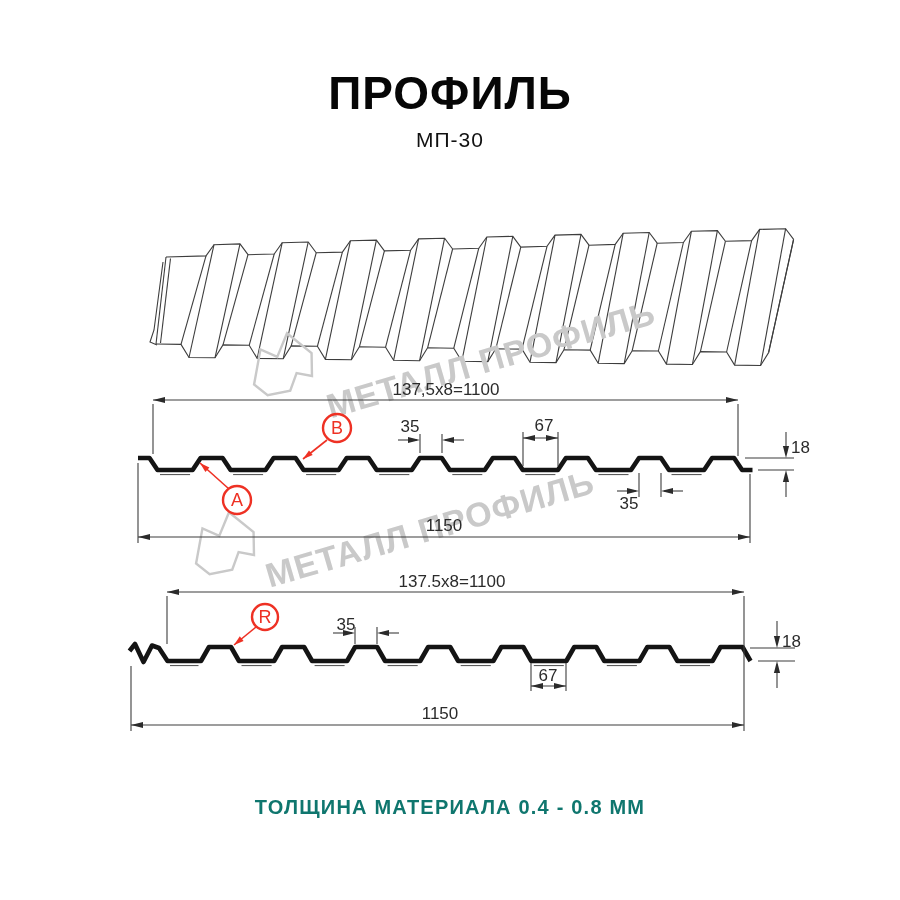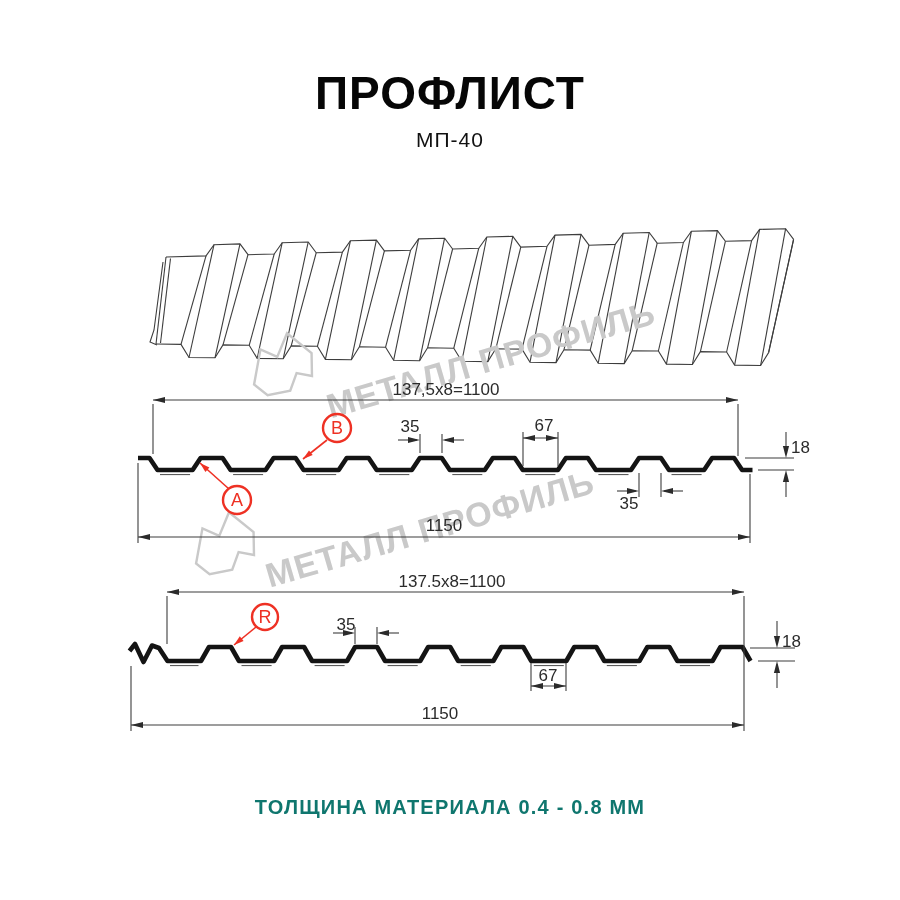--- a/index.html
+++ b/index.html
@@ -23,22 +23,22 @@
   .wmlogo{stroke:var(--wm);stroke-width:2.4;fill:none;stroke-linejoin:miter;}
   text.wmtext{font-family:"Liberation Sans",sans-serif;font-size:34px;font-weight:bold;
               letter-spacing:1px;fill:var(--wm);}
   .arr{fill:var(--ink);stroke:none;}
   .redarr{fill:var(--red);stroke:none;}
 </style>
 </head>
 <body>
 
 <div class="canvas">
-  <div class="title">ПРОФЛИСТ</div>
-  <div class="subtitle">МП-40</div>
+  <div class="title">ПРОФИЛЬ</div>
+  <div class="subtitle">МП-30</div>
 
   <svg width="900" height="900" viewBox="0 0 900 900">
 
     <g id="sheet3d">
         <line x1="206" y1="255.9" x2="181" y2="344.4" class="thin"></line>
         <line x1="214" y1="244.7" x2="189" y2="357.5" class="thin"></line>
         <line x1="240" y1="243.9" x2="215" y2="357.8" class="thin"></line>
         <line x1="248" y1="254.7" x2="223" y2="344.9" class="thin"></line>
         <line x1="274.2" y1="254.0" x2="249.2" y2="345.3" class="thin"></line>
         <line x1="282.2" y1="242.7" x2="257.2" y2="358.4" class="thin"></line>

